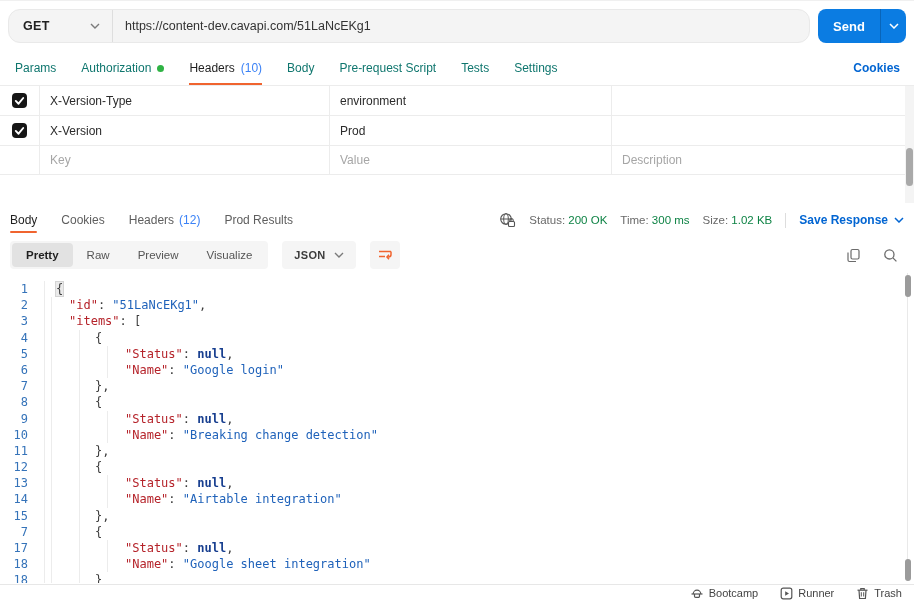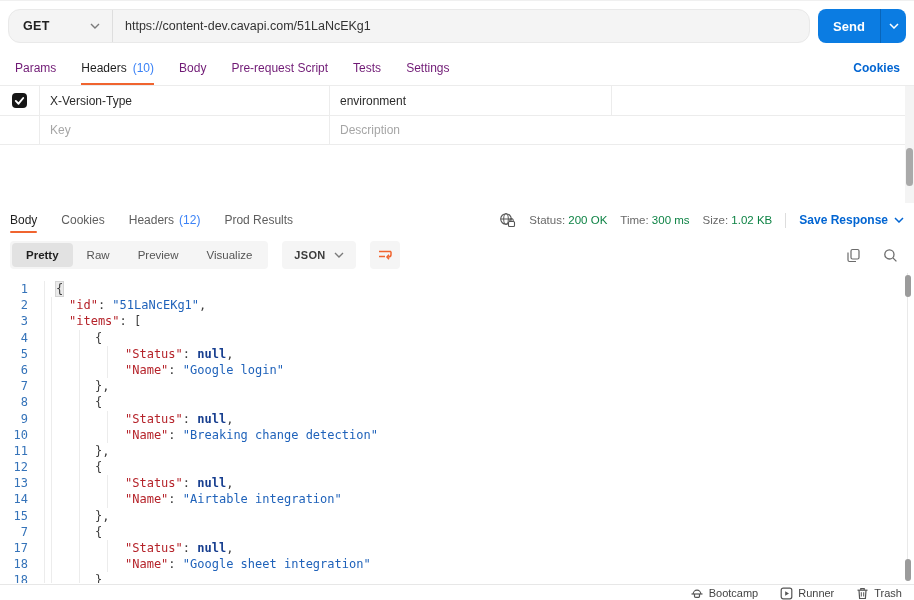--- a/index.html
+++ b/index.html
@@ -14,21 +14,21 @@
   .url-box { flex:1; display:flex; align-items:center; background:#f4f4f4; border:1px solid #e9e9e9; border-radius:12px; }
   .method { width:104px; height:100%; display:flex; align-items:center; justify-content:space-between; padding:0 12px 0 14px; border-right:1px solid #dedede; cursor:pointer; }
   .method-label { font-weight:bold; font-size:12.5px; color:#212121; letter-spacing:.3px; }
   .url-text { padding-left:12px; font-size:12.5px; color:#333; white-space:nowrap; overflow:hidden; }
   .send-btn { width:88px; height:34px; background:#0b7ce2; border-radius:8px; display:flex; cursor:pointer; }
   .send-main { flex:1; display:flex; align-items:center; justify-content:center; color:#fff; font-weight:bold; font-size:13px; }
   .send-caret { width:26px; display:flex; align-items:center; justify-content:center; border-left:1px solid rgba(0,0,0,.18); color:#fff; }
   .chev { display:block; }
   
   .req-tabs { position:absolute; top:50px; left:0; right:0; height:34px; display:flex; align-items:flex-end; padding-left:15px; }
-  .rqtab { color:#701a75; padding:6px 0 10px; margin-right:25px; cursor:pointer; display:flex; align-items:center; gap:6px; white-space:nowrap; }
+  .rqtab { color:#0f766e; padding:6px 0 10px; margin-right:25px; cursor:pointer; display:flex; align-items:center; gap:6px; white-space:nowrap; }
   .rqtab.active { color:#1f1f1f; border-bottom:2px solid #f0642f; padding-bottom:8px; }
   .count-green { color:#3b82f6; }
   .dot { width:7px; height:7px; border-radius:50%; background:#2fb344; display:inline-block; }
   .cookies-link { margin-left:auto; margin-right:14px; padding-bottom:10px; color:#0265d2; font-weight:bold; cursor:pointer; }
   
   .hdr-table { position:absolute; top:84px; left:0; right:0; border-top:1px solid #ececec; }
   .trow { display:flex; align-items:center; height:30px; border-bottom:1px solid #ececec; background:#fff; }
   .trow.first { background:#f8f8f8; }
   .trow.ph-row { height:29px; }
   .cell-check { width:40px; height:100%; display:flex; align-items:center; justify-content:center; border-right:1px solid #ececec; }
@@ -103,20 +103,24 @@
             <polyline points="1,1 5,5 9,1" fill="none" stroke="#ffffff" stroke-width="1.5"></polyline>
           </svg>
       </div>
     </div>
   </div>
 
   <div class="req-tabs">
     <div class="rqtab">
         <span>Params</span>
       </div>
+    <div class="rqtab">
+      <span>Authorization</span>
+      <span class="dot"></span>
+    </div>
     <div class="rqtab active">
       <span>Headers</span>
       <span class="count-green">(10)</span>
     </div>
     <div class="rqtab">
         <span>Body</span>
       </div>
     <div class="rqtab">
         <span>Pre-request Script</span>
       </div>
@@ -139,24 +143,43 @@
         </span>
       </div>
       <div class="cell-key">
           <span>X-Version-Type</span>
         </div>
       <div class="cell-value">
           <span>environment</span>
         </div>
       <div class="cell-desc"></div>
     </div>
+    <div class="trow">
+      <div class="cell-check">
+        <span class="checkbox">
+          <svg width="13" height="13" viewBox="0 0 15 15">
+              <polyline points="3.2,8 6.4,11.2 11.8,4.6" fill="none" stroke="#fff" stroke-width="2.2" stroke-linecap="round" stroke-linejoin="round"></polyline>
+            </svg>
+        </span>
+      </div>
+      <div class="cell-key">
+          <span>X-Version</span>
+        </div>
+      <div class="cell-value">
+          <span>Prod</span>
+        </div>
+      <div class="cell-desc"></div>
+    </div>
     <div class="trow ph-row">
       <div class="cell-check"></div>
       <div class="cell-key">
           <span class="ph">Key</span>
+        </div>
+      <div class="cell-value">
+          <span class="ph">Value</span>
         </div>
       <div class="cell-desc">
           <span class="ph">Description</span>
         </div>
     </div>
   </div>
   <div class="tbl-sb-track">
     <div class="tbl-sb-thumb"></div>
   </div>
 

